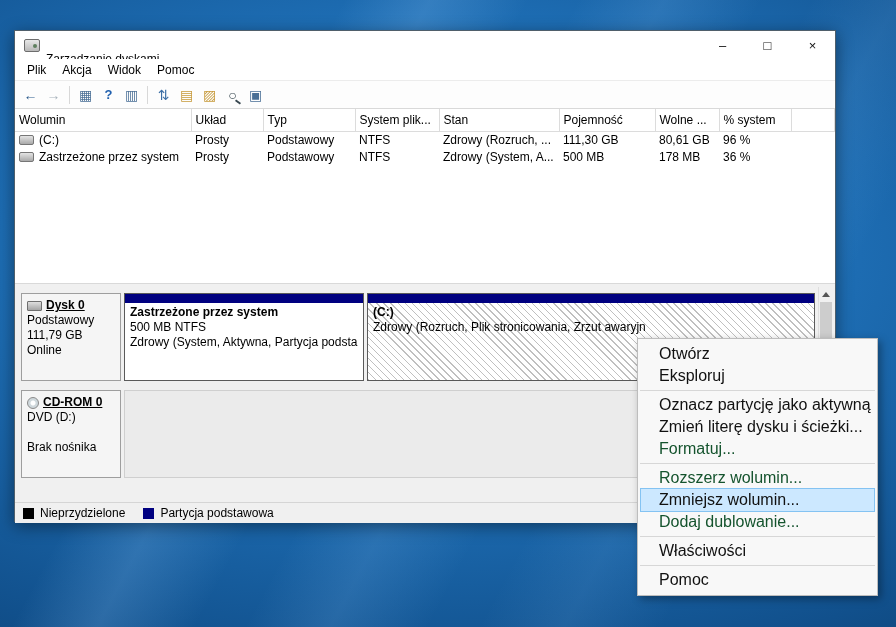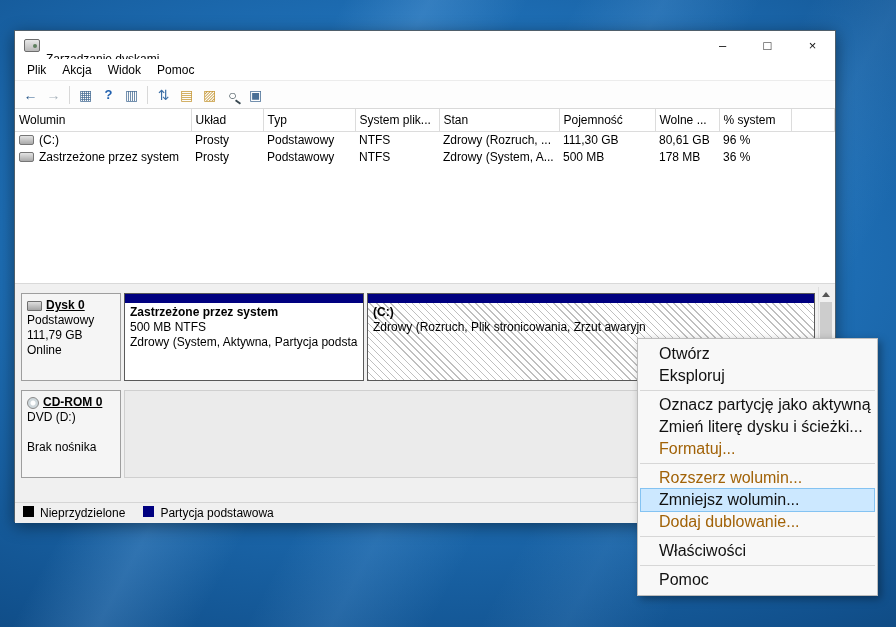--- a/index.html
+++ b/index.html
@@ -86,30 +86,30 @@
   .sbtn.up { top: 0; } .sbtn.down { bottom: 0; }
   .tri-up { width: 0; height: 0; border-left: 4px solid transparent; border-right: 4px solid transparent;
             border-bottom: 5px solid #555; }
   .tri-down { width: 0; height: 0; border-left: 4px solid transparent; border-right: 4px solid transparent;
               border-top: 5px solid #555; }
   .sthumb { position: absolute; left: 1px; top: 15px; width: 12px; height: 120px; background: #cdcdcd; }
 
   
   .legendbar { height: 21px; background: #f0f0f0; border-top: 1px solid #d5d5d5; display: flex;
                align-items: center; gap: 18px; padding-left: 8px; flex: 0 0 auto; }
-  .legend-item { display: flex; gap: 6px; font-size: 12px; }
+  .legend-item { display: flex; align-items: center; gap: 6px; font-size: 12px; }
   .swatch { width: 11px; height: 11px; display: inline-block; }
 
   
   .context-menu { position: absolute; left: 637px; top: 338px; width: 241px; background: #f8f8f8;
                   border: 1px solid #bdbdbd; box-shadow: 3px 3px 8px rgba(0,0,0,.35); padding: 4px 0;
                   z-index: 10; }
   .cm-item { height: 22px; line-height: 22px; font-size: 16px; padding-left: 18px; margin: 0 3px;
              color: #111; white-space: nowrap; overflow: hidden; }
-  .cm-item.disabled { color: #a16207; }
+  .cm-item.disabled { color: #14532d; }
   .cm-item.highlight { background: #cce8ff; outline: 1px solid #84c3f2; }
   .cm-sep { height: 1px; background: #d7d7d7; margin: 3px 2px; }
 </style>
 </head>
 <body>
 
 <div class="screen">
   <div class="rays"></div>
 
   <div class="window">

